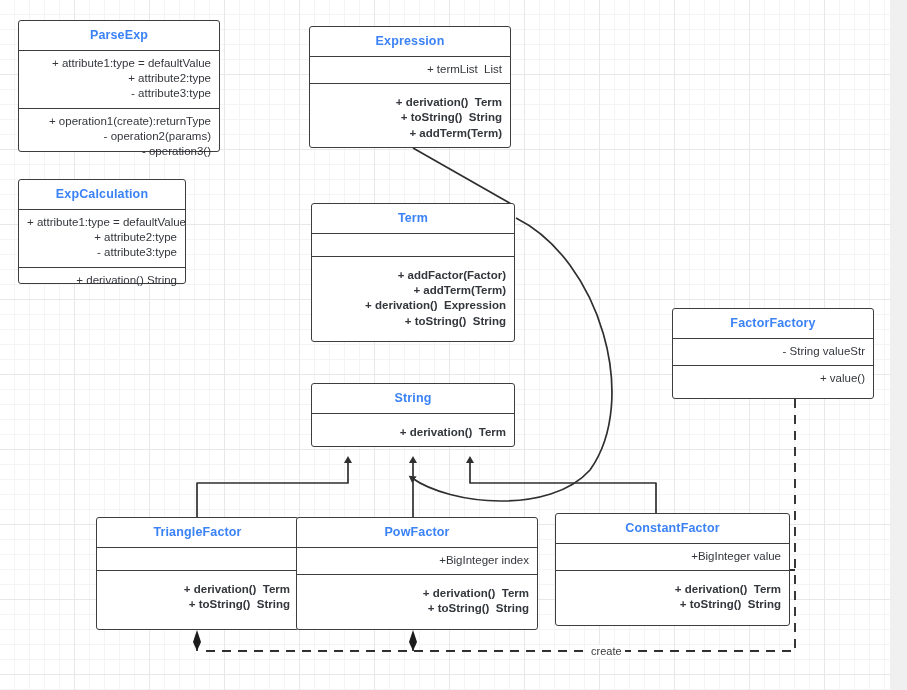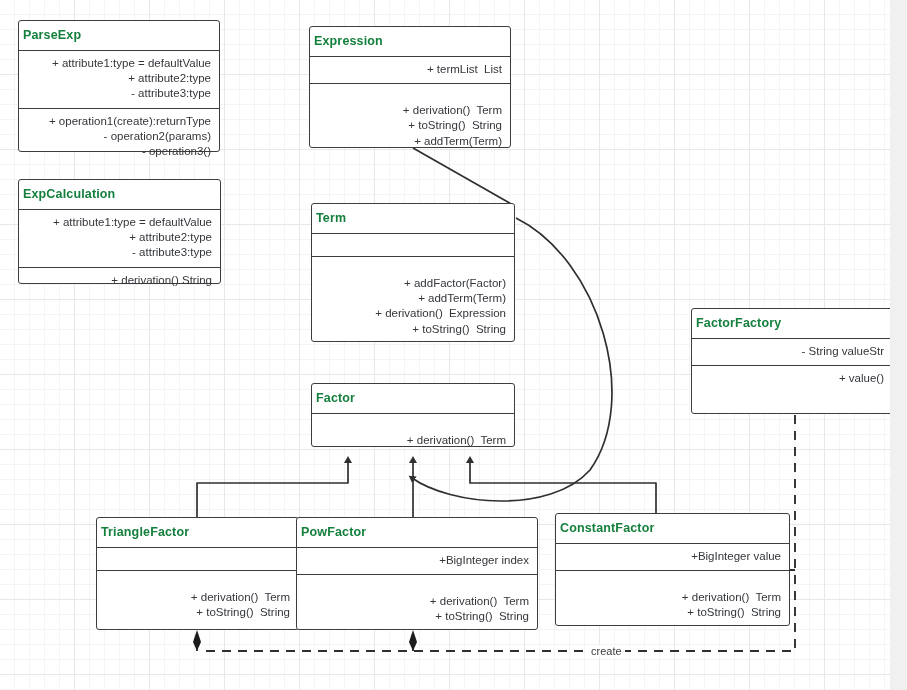--- a/index.html
+++ b/index.html
@@ -47,22 +47,22 @@
     z-index: 2;
     background: #ffffff;
     border: 1.6px solid #3d3d3d;
     border-radius: 3px;
     box-sizing: border-box;
     box-shadow: 0 0 0 0 rgba(0,0,0,0);
   }
   .cls-name {
     font-weight: bold;
     font-size: 12.5px;
-    color: #15803d;
-    text-align: left;
+    color: #3b82f6;
+    text-align: center;
     padding: 7px 4px 8px 4px;
     letter-spacing: 0.15px;
   }
   .cls-sep {
     border-top: 1.6px solid #3d3d3d;
   }
   .cls-compartment {
     padding: 5px 8px 6px 8px;
     font-size: 11.5px;
     color: #33363b;
@@ -70,21 +70,22 @@
     text-align: right;
   }
   .cls-compartment .row {
     white-space: pre;
   }
   .cls-compartment.empty {
     min-height: 22px;
     padding: 0;
   }
   .cls-compartment.pad-top {
-    padding-top: 19px;
+    padding-top: 11px;
+    font-weight: bold;
   }
   .edge-label {
     position: absolute;
     z-index: 3;
     font-size: 11px;
     color: #3b3b3b;
     background: #ffffff;
     padding: 0 3px;
     line-height: 12px;
   }
@@ -135,21 +136,21 @@
       <div class="row">+ attribute2:type</div>
       <div class="row">- attribute3:type</div>
     </div>
     <div class="cls-compartment cls-sep">
       <div class="row">+ operation1(create):returnType</div>
       <div class="row">- operation2(params)</div>
       <div class="row">- operation3()</div>
     </div>
   </div>
 
-  <div class="uml-class" style="left:18px; top:179px; width:203px; height:105px;">
+  <div class="uml-class" style="left:18px; top:179px; width:168px; height:105px;">
     <div class="cls-name">ExpCalculation</div>
     <div class="cls-compartment cls-sep">
       <div class="row">+ attribute1:type = defaultValue</div>
       <div class="row">+ attribute2:type</div>
       <div class="row">- attribute3:type</div>
     </div>
     <div class="cls-compartment cls-sep">
       <div class="row">+ derivation() String</div>
     </div>
   </div>
@@ -171,27 +172,27 @@
     <div class="cls-compartment cls-sep empty"></div>
     <div class="cls-compartment cls-sep pad-top">
       <div class="row">+ addFactor(Factor)</div>
       <div class="row">+ addTerm(Term)</div>
       <div class="row">+ derivation()  Expression</div>
       <div class="row">+ toString()  String</div>
     </div>
   </div>
 
   <div class="uml-class" style="left:311px; top:383px; width:204px; height:64px;">
-    <div class="cls-name">Factor</div>
-    <div class="cls-compartment cls-sep pad-top">
-      <div class="row">+ derivation()  Term</div>
-    </div>
-  </div>
-
-  <div class="uml-class" style="left:691px; top:308px; width:202px; height:106px;">
+    <div class="cls-name">String</div>
+    <div class="cls-compartment cls-sep pad-top">
+      <div class="row">+ derivation()  Term</div>
+    </div>
+  </div>
+
+  <div class="uml-class" style="left:672px; top:308px; width:202px; height:91px;">
     <div class="cls-name">FactorFactory</div>
     <div class="cls-compartment cls-sep">
       <div class="row">- String valueStr</div>
     </div>
     <div class="cls-compartment cls-sep">
       <div class="row">+ value()</div>
     </div>
   </div>
 
   <div class="uml-class" style="left:96px; top:517px; width:203px; height:113px;">

